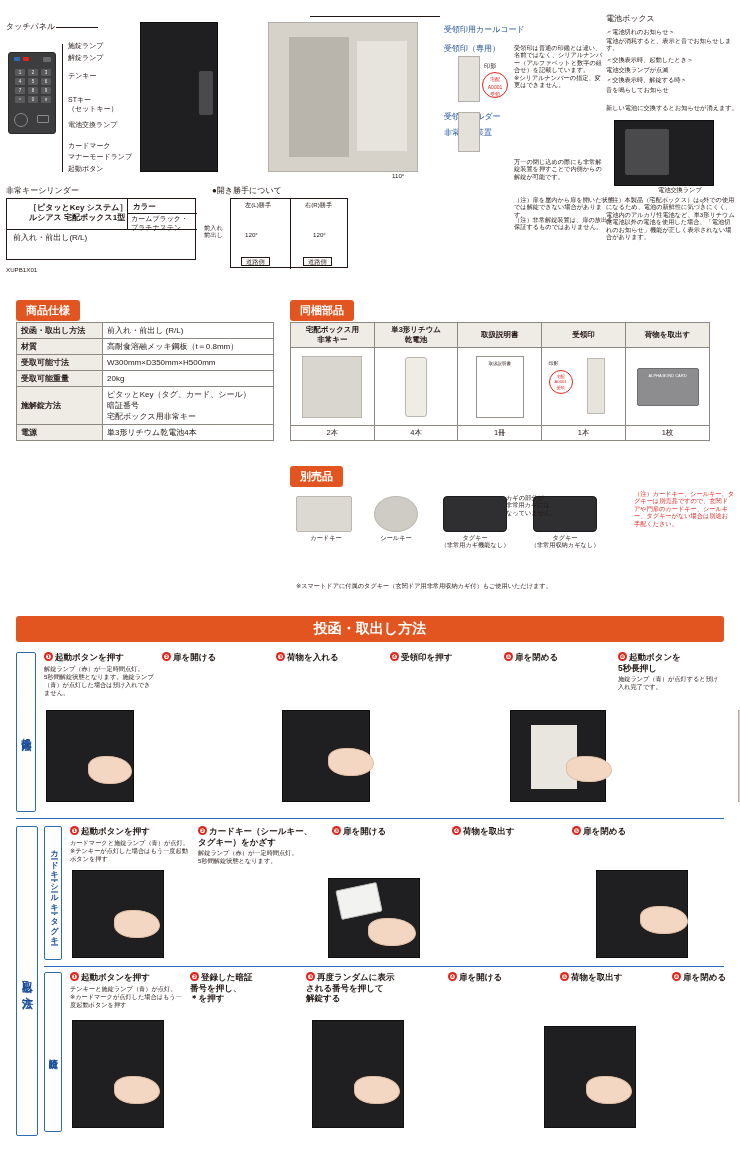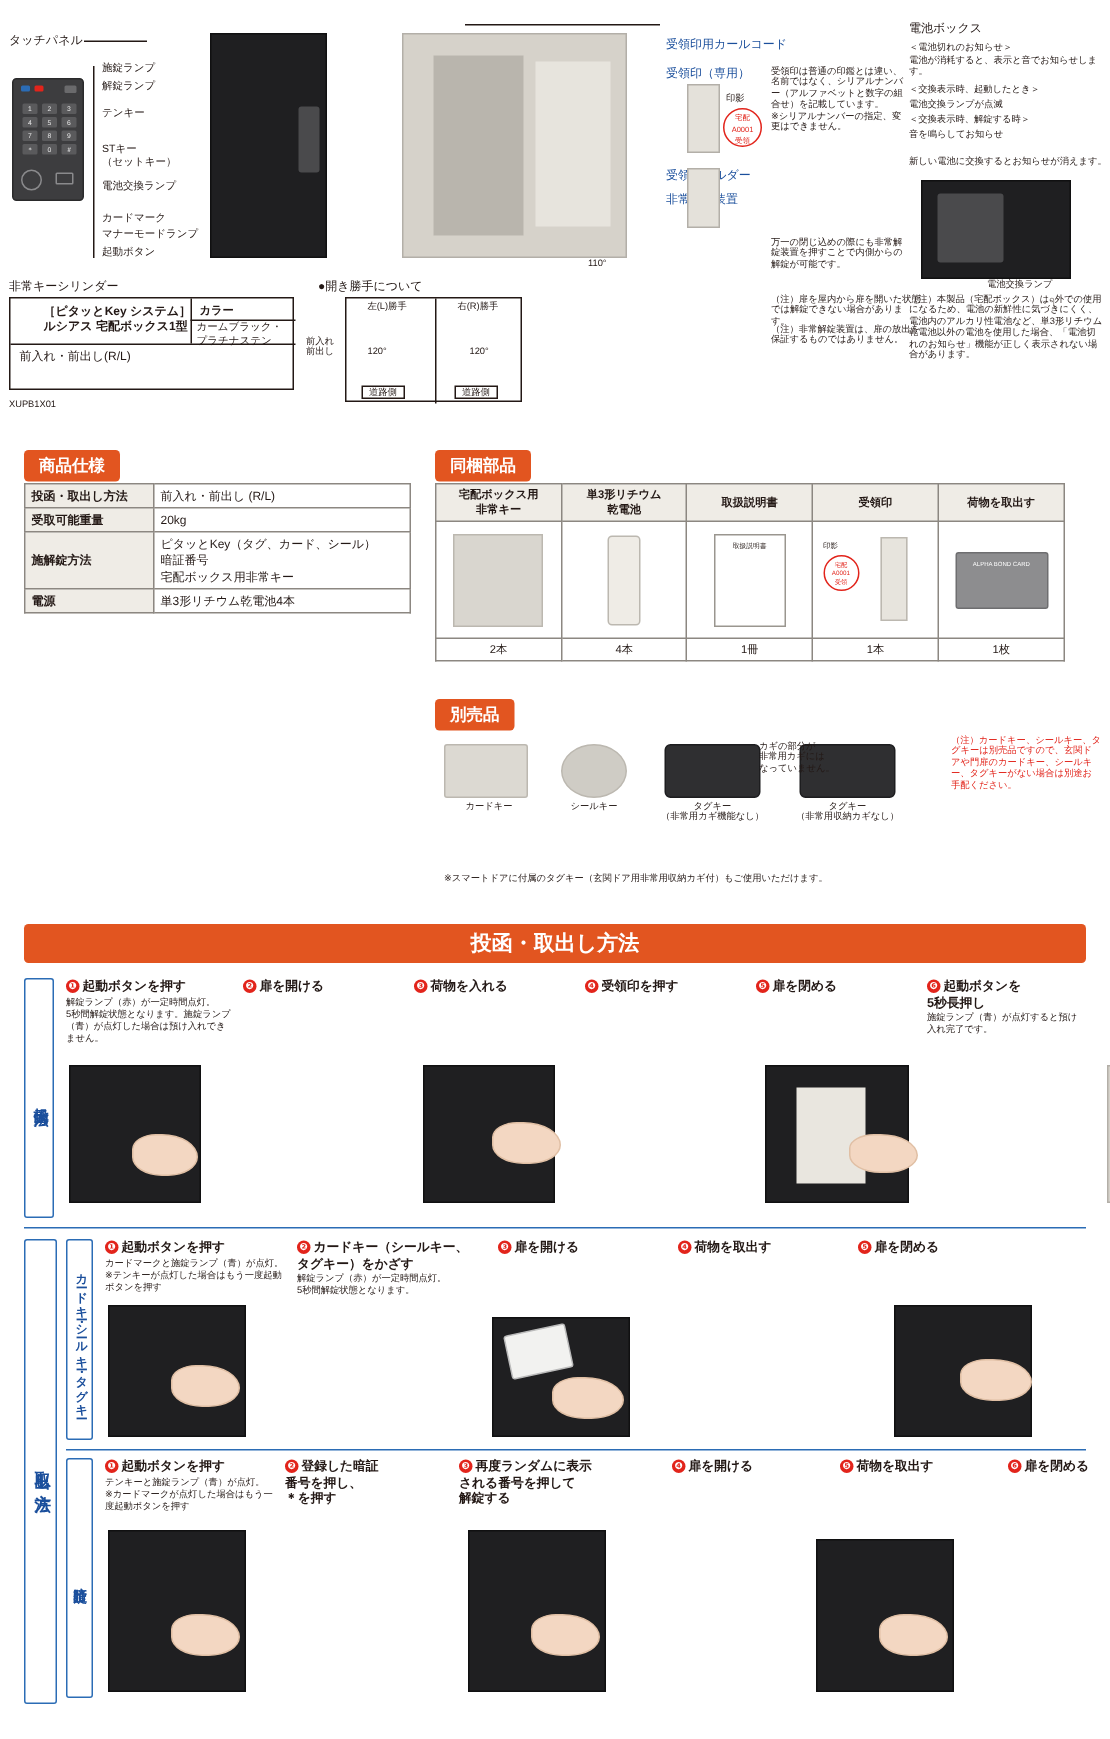--- a/index.html
+++ b/index.html
@@ -212,20 +212,28 @@
     <div class="sec-title">商品仕様</div>
   </div>
   <div class="abs" style="left:16px; top:322px;">
     <table class="spec-tbl">
       <tbody>
           <tr>
             <td class="h">投函・取出し方法</td>
             <td>前入れ・前出し (R/L)</td>
           </tr>
       <tr>
+            <td class="h">材質</td>
+            <td>高耐食溶融メッキ鋼板（t＝0.8mm）</td>
+          </tr>
+      <tr>
+            <td class="h">受取可能寸法</td>
+            <td>W300mm×D350mm×H500mm</td>
+          </tr>
+      <tr>
             <td class="h">受取可能重量</td>
             <td>20kg</td>
           </tr>
       <tr>
             <td class="h">施解錠方法</td>
             <td style="white-space:pre-line;">ピタッとKey（タグ、カード、シール）
 暗証番号
 宅配ボックス用非常キー</td>
           </tr>
       <tr>

